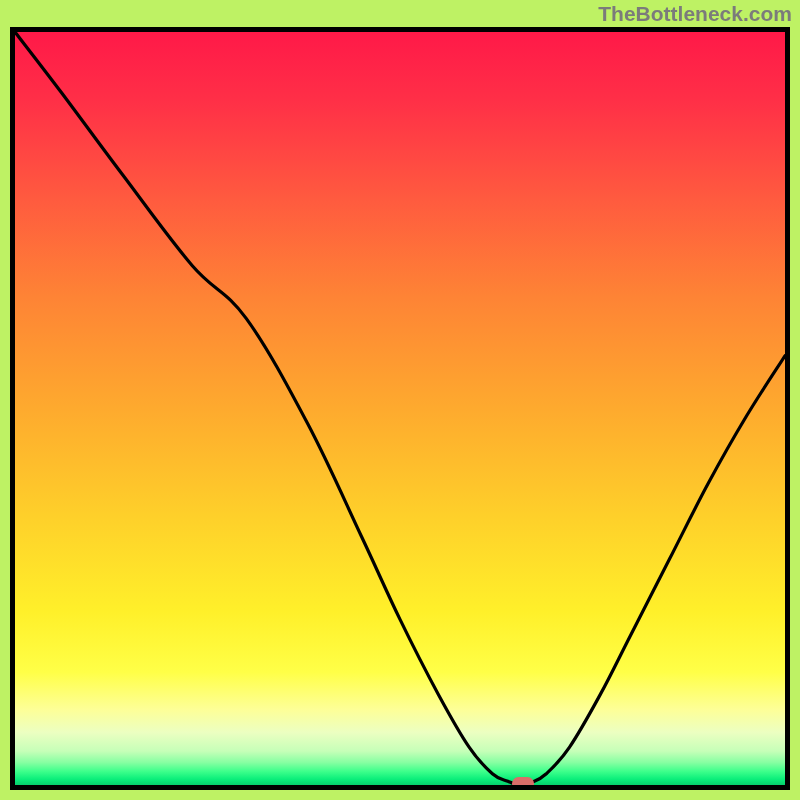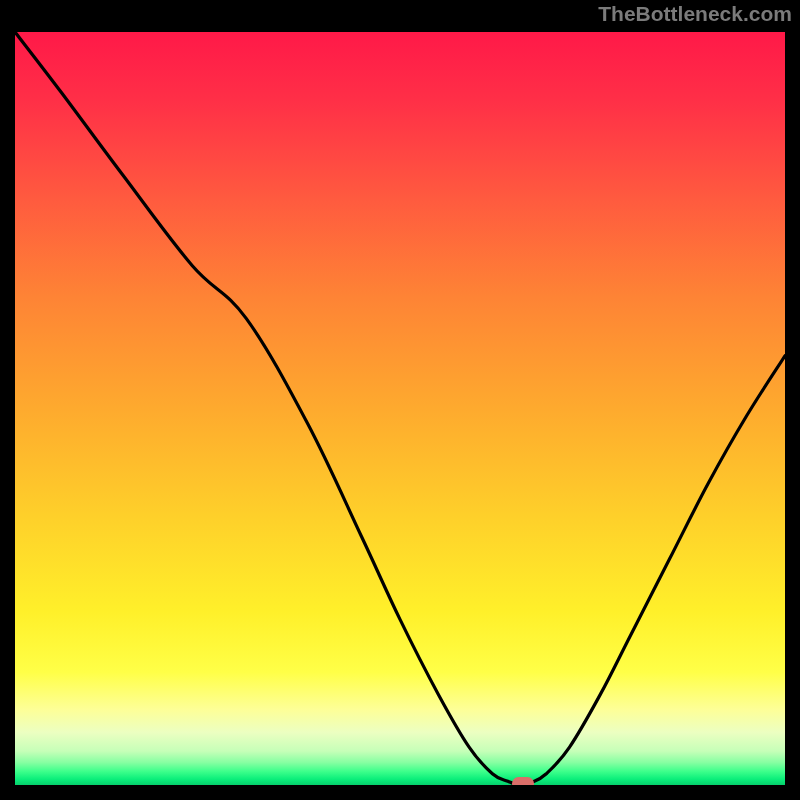--- a/index.html
+++ b/index.html
@@ -5,21 +5,21 @@
   body {
     margin: 0;
     padding: 0;
     background: #ffffff;
     font-family: Arial, Helvetica, sans-serif;
   }
   .frame {
     position: relative;
     width: 800px;
     height: 800px;
-    background: #000000;
+    background: #bef264;
   }
   .watermark {
     position: absolute;
     top: 2px;
     right: 8px;
     font-size: 21px;
     font-weight: 600;
     color: #7b7b7b;
     letter-spacing: 0px;
   }

